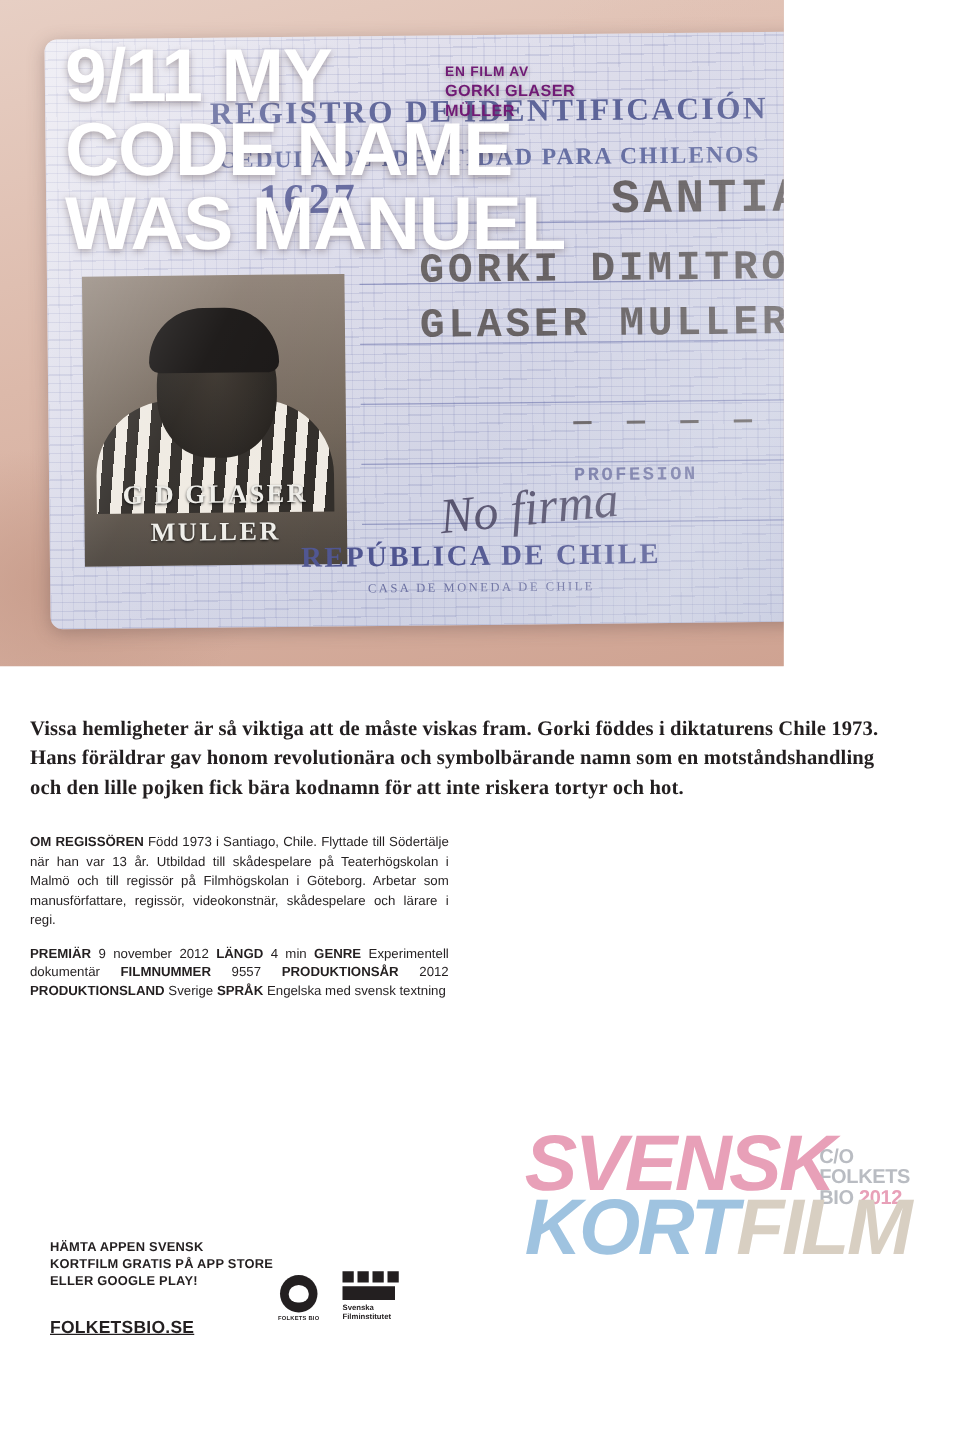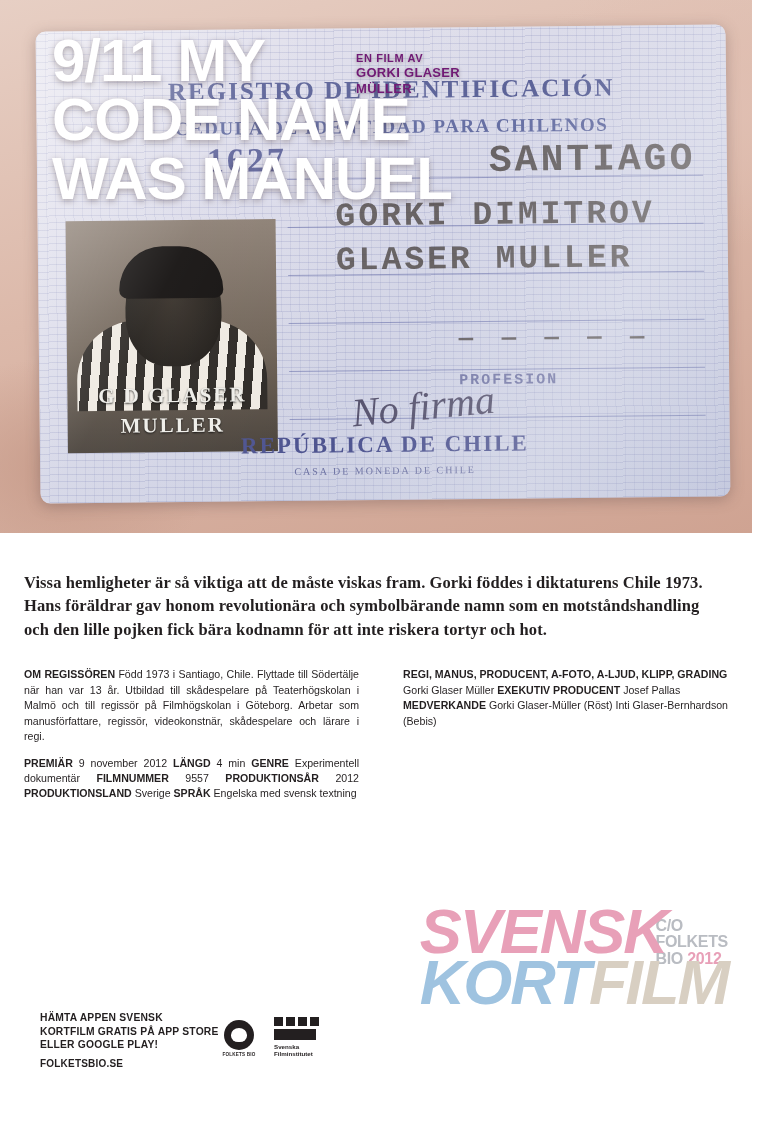--- a/index.html
+++ b/index.html
@@ -11,21 +11,21 @@
     width: 762px; height: 1143px;
     font-family: "Liberation Sans", sans-serif;
     color: #231f20;
     position: relative;
     overflow: hidden;
   }
 
   
   .hero {
     position: relative;
-    width: 752px;
+    width: 627px;
     height: 533px;
     overflow: hidden;
     background: #d8b9ad;
   }
   
   .hero-bg {
     position: absolute;
     inset: 0;
     background:
       radial-gradient(ellipse 220px 160px at 8% 88%, #c89d8c 0%, rgba(200,157,140,0) 70%),
@@ -278,21 +278,21 @@
   .footer {
     position: absolute;
     left: 40px; bottom: 73px;
     font-family: "Liberation Sans", sans-serif;
     font-weight: bold;
     font-size: 10.3px;
     line-height: 1.32;
     color: #231f20;
     letter-spacing: .2px;
   }
-  .footer .url { margin-top: 5px; font-size: 10px; }
+  .footer .url { margin-top: 19px; font-size: 14px; text-decoration: underline; }
   .footer-logos {
     position: absolute;
     left: 222px; bottom: 86px;
     display: flex;
     align-items: flex-end;
     gap: 18px;
   }
   .fb-mark { width: 34px; text-align: center; }
   .fb-circle {
     width: 30px; height: 30px; border-radius: 50%;
@@ -378,23 +378,20 @@
     <div class="col col-left">
       <p class="para">
         <b>OM REGISSÖREN</b><span> Född 1973 i Santiago, Chile. Flyttade till Södertälje när han var 13 år. Utbildad till skådespelare på Teaterhögskolan i Malmö och till regissör på Filmhögskolan i Göteborg. Arbetar som manusförfattare, regissör, videokonstnär, skådespelare och lärare i regi.</span>
       </p>
       <p class="para">
         <b>PREMIÄR</b><span> 9 november 2012 </span><b>LÄNGD</b><span> 4 min </span><b>GENRE</b><span> Experimentell dokumentär </span><b>FILMNUMMER</b><span> 9557 </span><b>PRODUKTIONSÅR</b><span> 2012 </span><b>PRODUKTIONSLAND</b><span> Sverige </span><b>SPRÅK</b><span> Engelska med svensk textning</span>
       </p>
     </div>
 
     <div class="col col-right">
-      <p class="para">
-        <b>REGI, MANUS, PRODUCENT, A-FOTO, A-LJUD, KLIPP, GRADING</b><span> Gorki Glaser Müller  </span><b>EXEKUTIV PRODUCENT</b><span> Josef Pallas </span><b>MEDVERKANDE</b><span> Gorki Glaser-Müller (Röst) Inti Glaser-Bernhardson (Bebis)</span>
-      </p>
     </div>
   </div>
 </div>
 
 <div class="co">
   <div>C/O</div>
   <div>FOLKETS</div>
   <div>
     <span>BIO</span>
     <span class="yr">2012</span>

